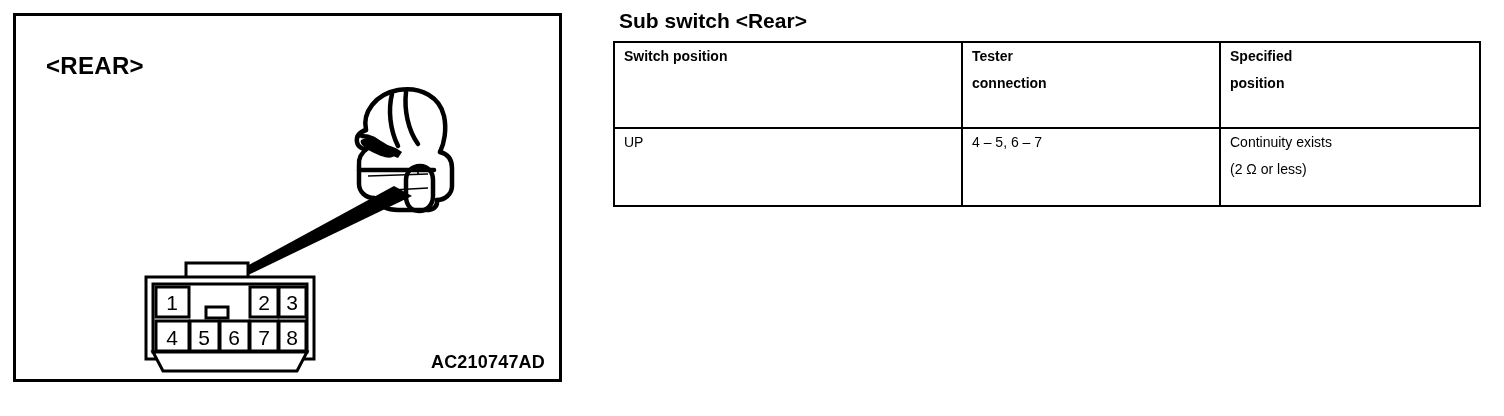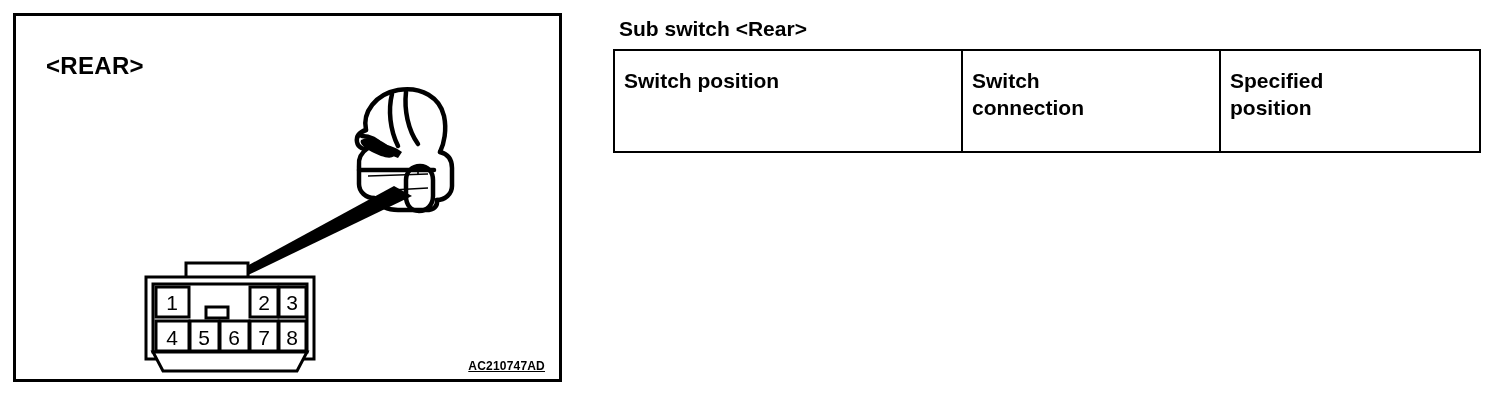--- a/index.html
+++ b/index.html
@@ -35,25 +35,24 @@
     font-size: 24px;
     font-weight: bold;
     letter-spacing: 0.3px;
     white-space: nowrap;
   }
 
   #part-code {
     position: absolute;
     right: 14px;
     bottom: 6px;
-    font-size: 12px;
+    font-size: 18px;
     font-weight: bold;
     letter-spacing: 0.2px;
     white-space: nowrap;
-    text-decoration: underline;
   }
 
   #switch-art {
     position: absolute;
     left: 316px;
     top: 58px;
     width: 150px;
     height: 150px;
   }
 
@@ -77,21 +76,21 @@
     font-family: "Liberation Sans", sans-serif;
     font-size: 21px;
     fill: #000000;
     text-anchor: middle;
   }
 
   
   #table-area {
     position: absolute;
     left: 613px;
-    top: 16px;
+    top: 8px;
     width: 866px;
   }
 
   #table-title {
     font-size: 21px;
     font-weight: bold;
     line-height: 26px;
     margin: 0 0 7px 6px;
     white-space: nowrap;
   }
@@ -100,22 +99,22 @@
     border-collapse: collapse;
     width: 866px;
     table-layout: fixed;
   }
 
   table.spec-table td,
   table.spec-table th {
     border: 2px solid #000000;
     vertical-align: top;
     text-align: left;
-    padding: 16px 4px 6px 9px;
-    font-size: 21px;
+    padding: 0 4px 6px 9px;
+    font-size: 14px;
     line-height: 27px;
     font-weight: normal;
   }
 
   table.spec-table thead th {
     font-weight: bold;
     height: 78px;
   }
 
   table.spec-table tbody td {
@@ -212,25 +211,37 @@
       <col class="c1">
         <col class="c2">
         <col class="c3">
     </colgroup>
     <thead>
       <tr>
         <th>
           <span class="cell-line">Switch position</span>
         </th>
         <th>
-          <span class="cell-line">Switch</span>
+          <span class="cell-line">Tester</span>
           <span class="cell-line">connection</span>
         </th>
         <th>
           <span class="cell-line">Specified</span>
           <span class="cell-line">position</span>
         </th>
       </tr>
     </thead>
     <tbody>
+      <tr>
+        <td>
+          <span class="cell-line">UP</span>
+        </td>
+        <td>
+          <span class="cell-line">4 – 5, 6 – 7</span>
+        </td>
+        <td>
+          <span class="cell-line">Continuity exists</span>
+          <span class="cell-line">(2 Ω or less)</span>
+        </td>
+      </tr>
     </tbody>
   </table>
 </div>
 
 </body></html>

